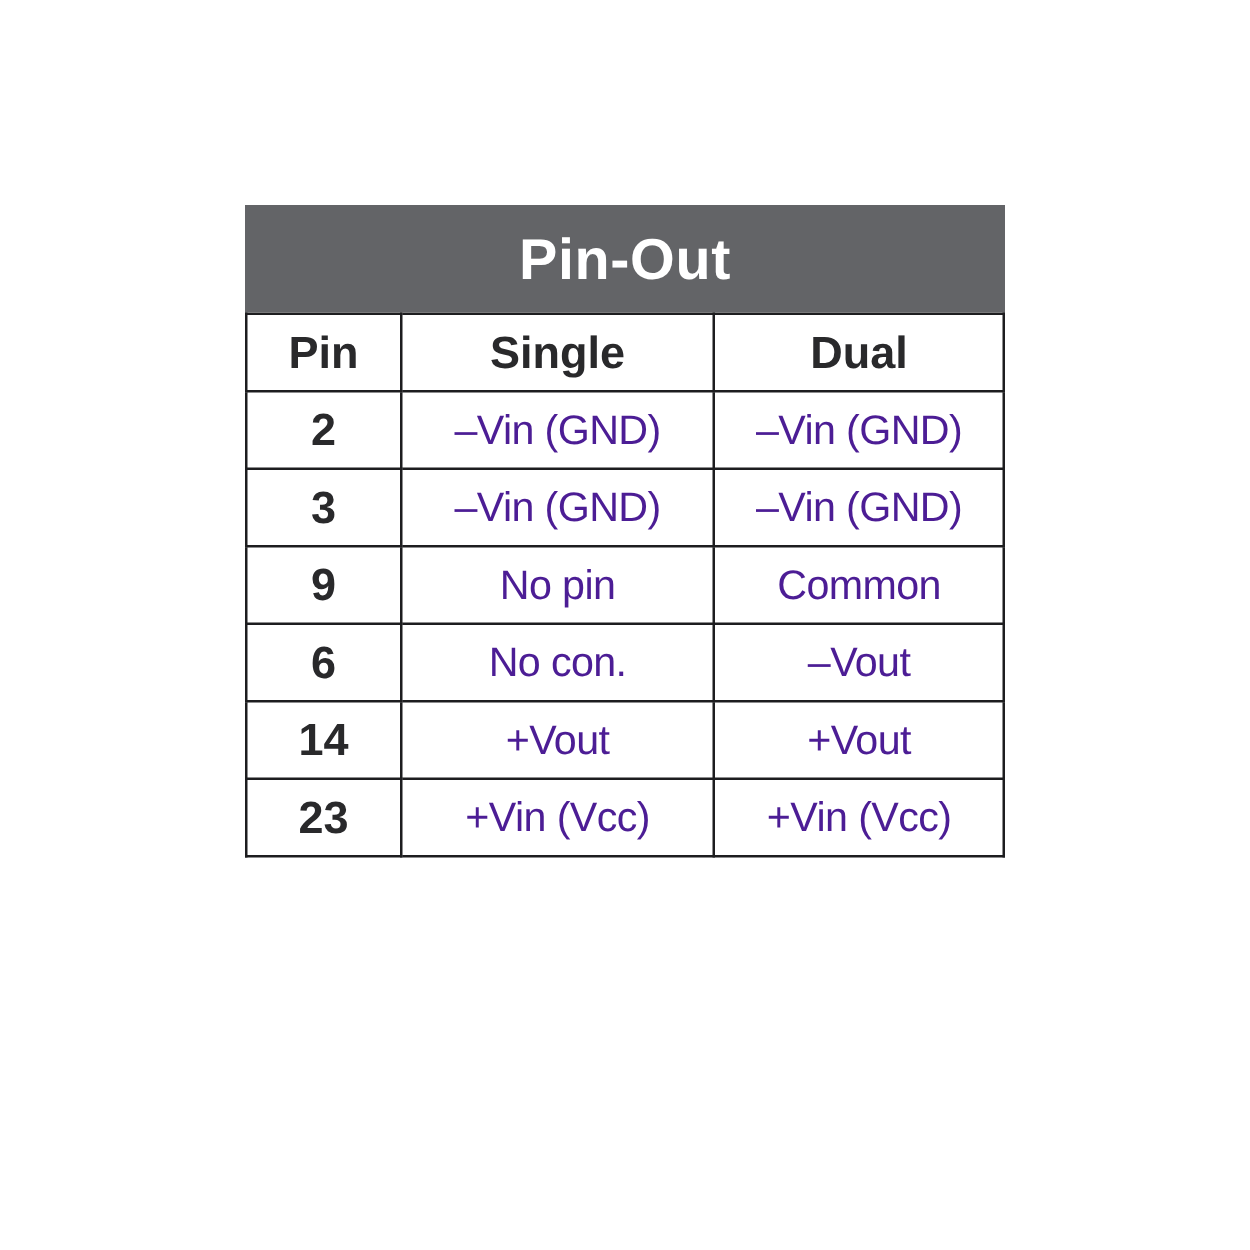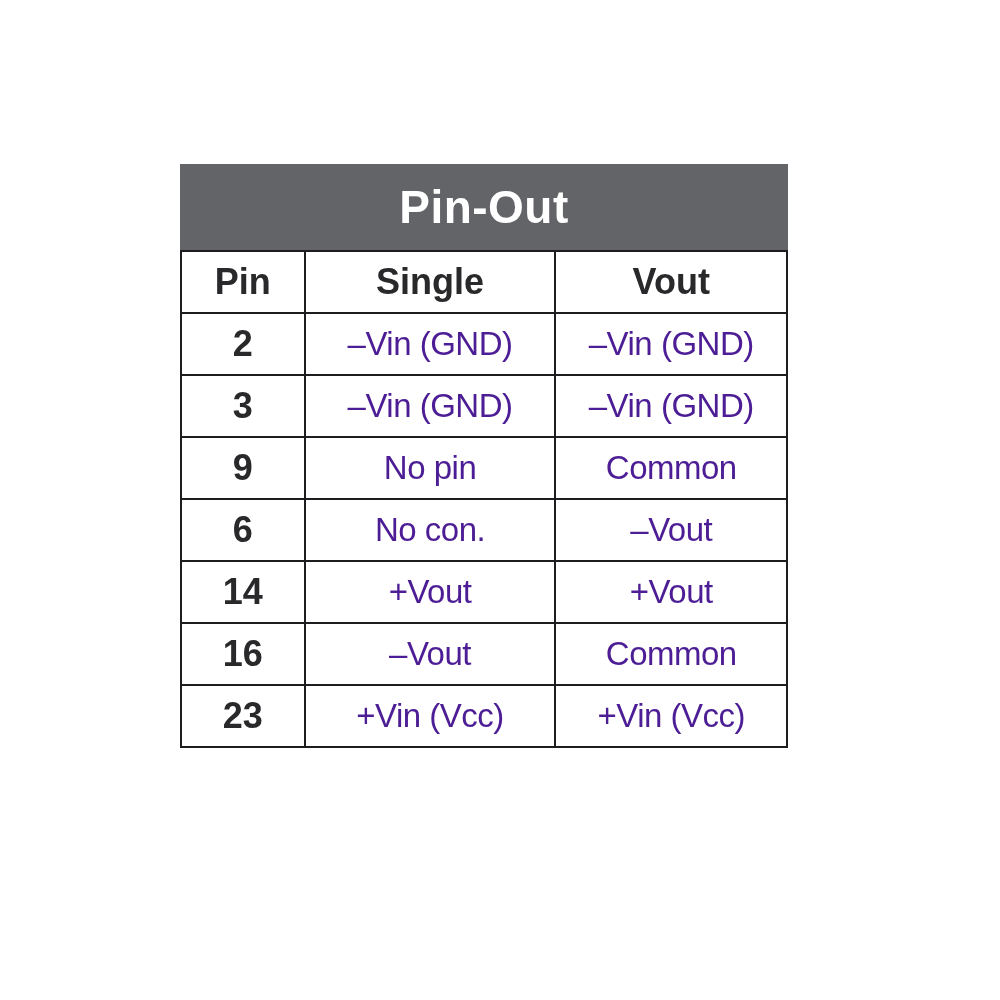--- a/index.html
+++ b/index.html
@@ -10,21 +10,21 @@
   .stage {
     position: relative;
     width: 1000px;
     height: 1000px;
     background: #ffffff;
     font-family: "Liberation Sans", sans-serif;
     overflow: hidden;
   }
   .pinout {
     position: absolute;
-    left: 180px;
+    left: 196px;
     top: 164px;
     width: 608px;
   }
   .title-band {
     width: 100%;
     height: 86px;
     background: #636467;
     display: flex;
     align-items: center;
     justify-content: center;
@@ -84,21 +84,21 @@
     <table class="grid">
       <colgroup>
         <col class="c-pin">
         <col class="c-single">
         <col class="c-dual">
       </colgroup>
       <thead>
         <tr>
           <th>Pin</th>
           <th>Single</th>
-          <th>Vout</th>
+          <th>Dual</th>
         </tr>
       </thead>
       <tbody>
         <tr>
           <td class="pin">2</td>
           <td class="val">–Vin (GND)</td>
           <td class="val">–Vin (GND)</td>
         </tr>
         <tr>
           <td class="pin">3</td>
@@ -114,25 +114,20 @@
           <td class="pin">6</td>
           <td class="val">No con.</td>
           <td class="val">–Vout</td>
         </tr>
         <tr>
           <td class="pin">14</td>
           <td class="val">+Vout</td>
           <td class="val">+Vout</td>
         </tr>
         <tr>
-          <td class="pin">16</td>
-          <td class="val">–Vout</td>
-          <td class="val">Common</td>
-        </tr>
-        <tr>
           <td class="pin">23</td>
           <td class="val">+Vin (Vcc)</td>
           <td class="val">+Vin (Vcc)</td>
         </tr>
       </tbody>
     </table>
 
   </div>
 </div>
 

